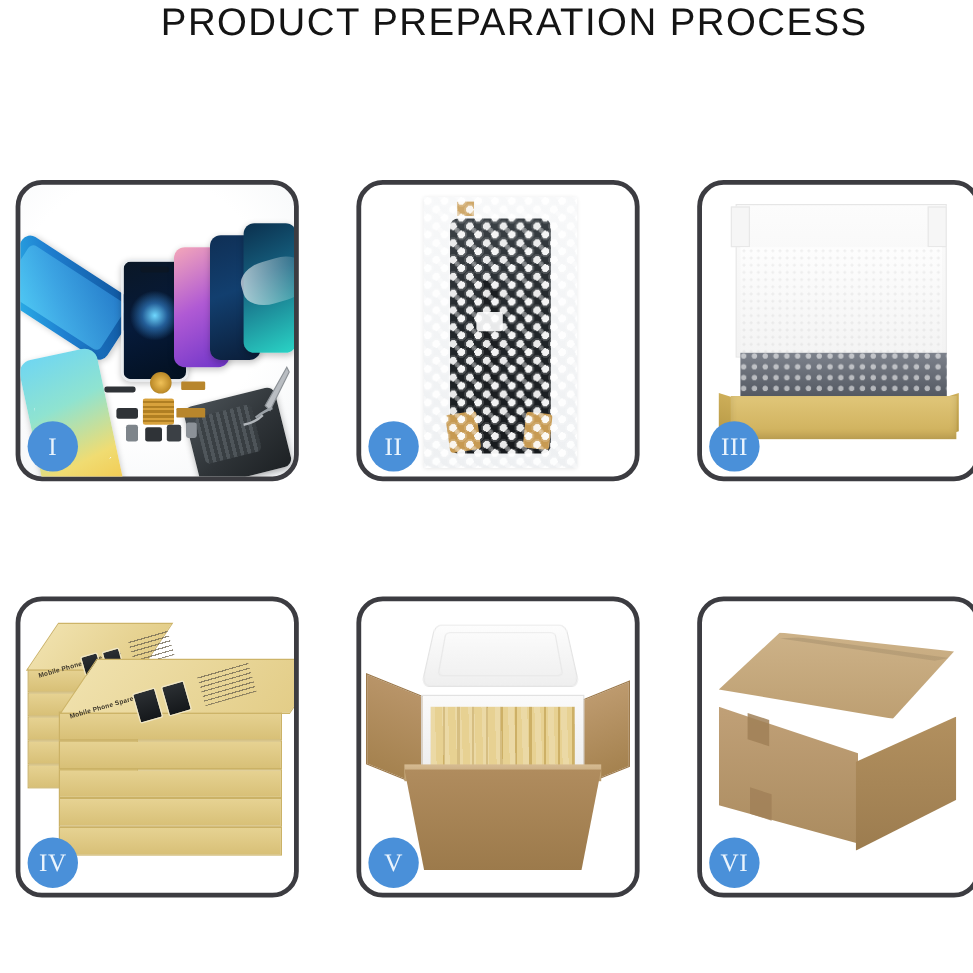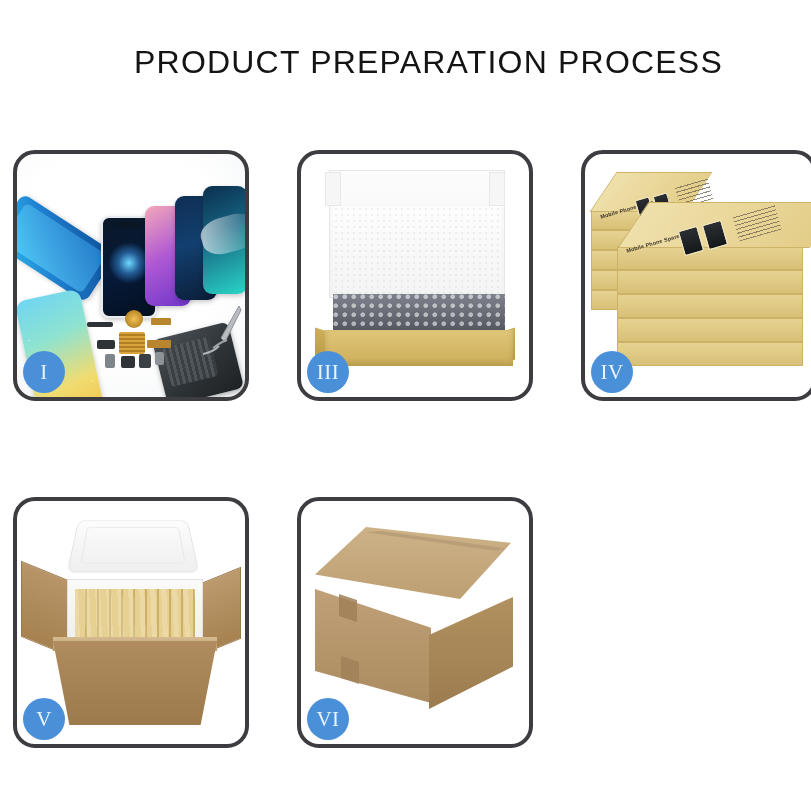--- a/index.html
+++ b/index.html
@@ -3,21 +3,21 @@
 <meta charset="utf-8">
 <style>
   html,body{margin:0;padding:0;}
   body{
     width:811px;height:811px;background:#ffffff;overflow:hidden;
     font-family:"Liberation Sans","DejaVu Sans",sans-serif;
   }
   .page{position:relative;width:811px;height:811px;}
 
   
-  .header{padding-top:44px;text-align:center;margin-left:46px;}
+  .header{text-align:center;margin-left:46px;}
   .title{
     font-size:32px;line-height:36px;letter-spacing:1.2px;
     color:#141414;font-weight:400;white-space:nowrap;
   }
   .subtitle{
     margin-top:12px;font-size:14.5px;line-height:18px;
     color:#1c1c1c;font-weight:400;white-space:nowrap;
   }
 
   
@@ -337,20 +337,35 @@
         <div class="chip" style="left:138px;top:198px;width:9px;height:13px;background:#8c9298;"></div>
         <svg class="tweezer" viewBox="0 0 44 56">
           <path d="M40 2 L22 34 L26 38 L42 6 Z" fill="#b9bdc2" stroke="#8d9297" stroke-width="1"></path>
           <path d="M14 44 q8 -6 14 -8" stroke="#9aa0a6" stroke-width="2" fill="none"></path>
           <path d="M4 50 q10 -2 16 -8" stroke="#b0b5ba" stroke-width="2" fill="none"></path>
         </svg>
       </div>
       <div class="badge">I</div>
     </div>
 
+    <div class="panel p2">
+      <div class="panel-stage">
+        <div class="bw-bag">
+          <div class="bw-screen"></div>
+          <div class="bw-tab"></div>
+          <div class="bw-flex"></div>
+          <div class="bw-conn"></div>
+          <div class="bw-gold1"></div>
+          <div class="bw-gold2"></div>
+          <div class="bubbles"></div>
+          <div class="bubbles2"></div>
+        </div>
+      </div>
+      <div class="badge">II</div>
+    </div>
 
     <div class="panel p3">
       <div class="panel-stage">
         <div class="m-lidback"></div>
         <div class="m-lidflapL"></div>
         <div class="m-lidflapR"></div>
         <div class="m-foam"></div>
         <div class="m-item"></div>
         <div class="m-trayfrontL"></div>
         <div class="m-trayfrontR"></div>

